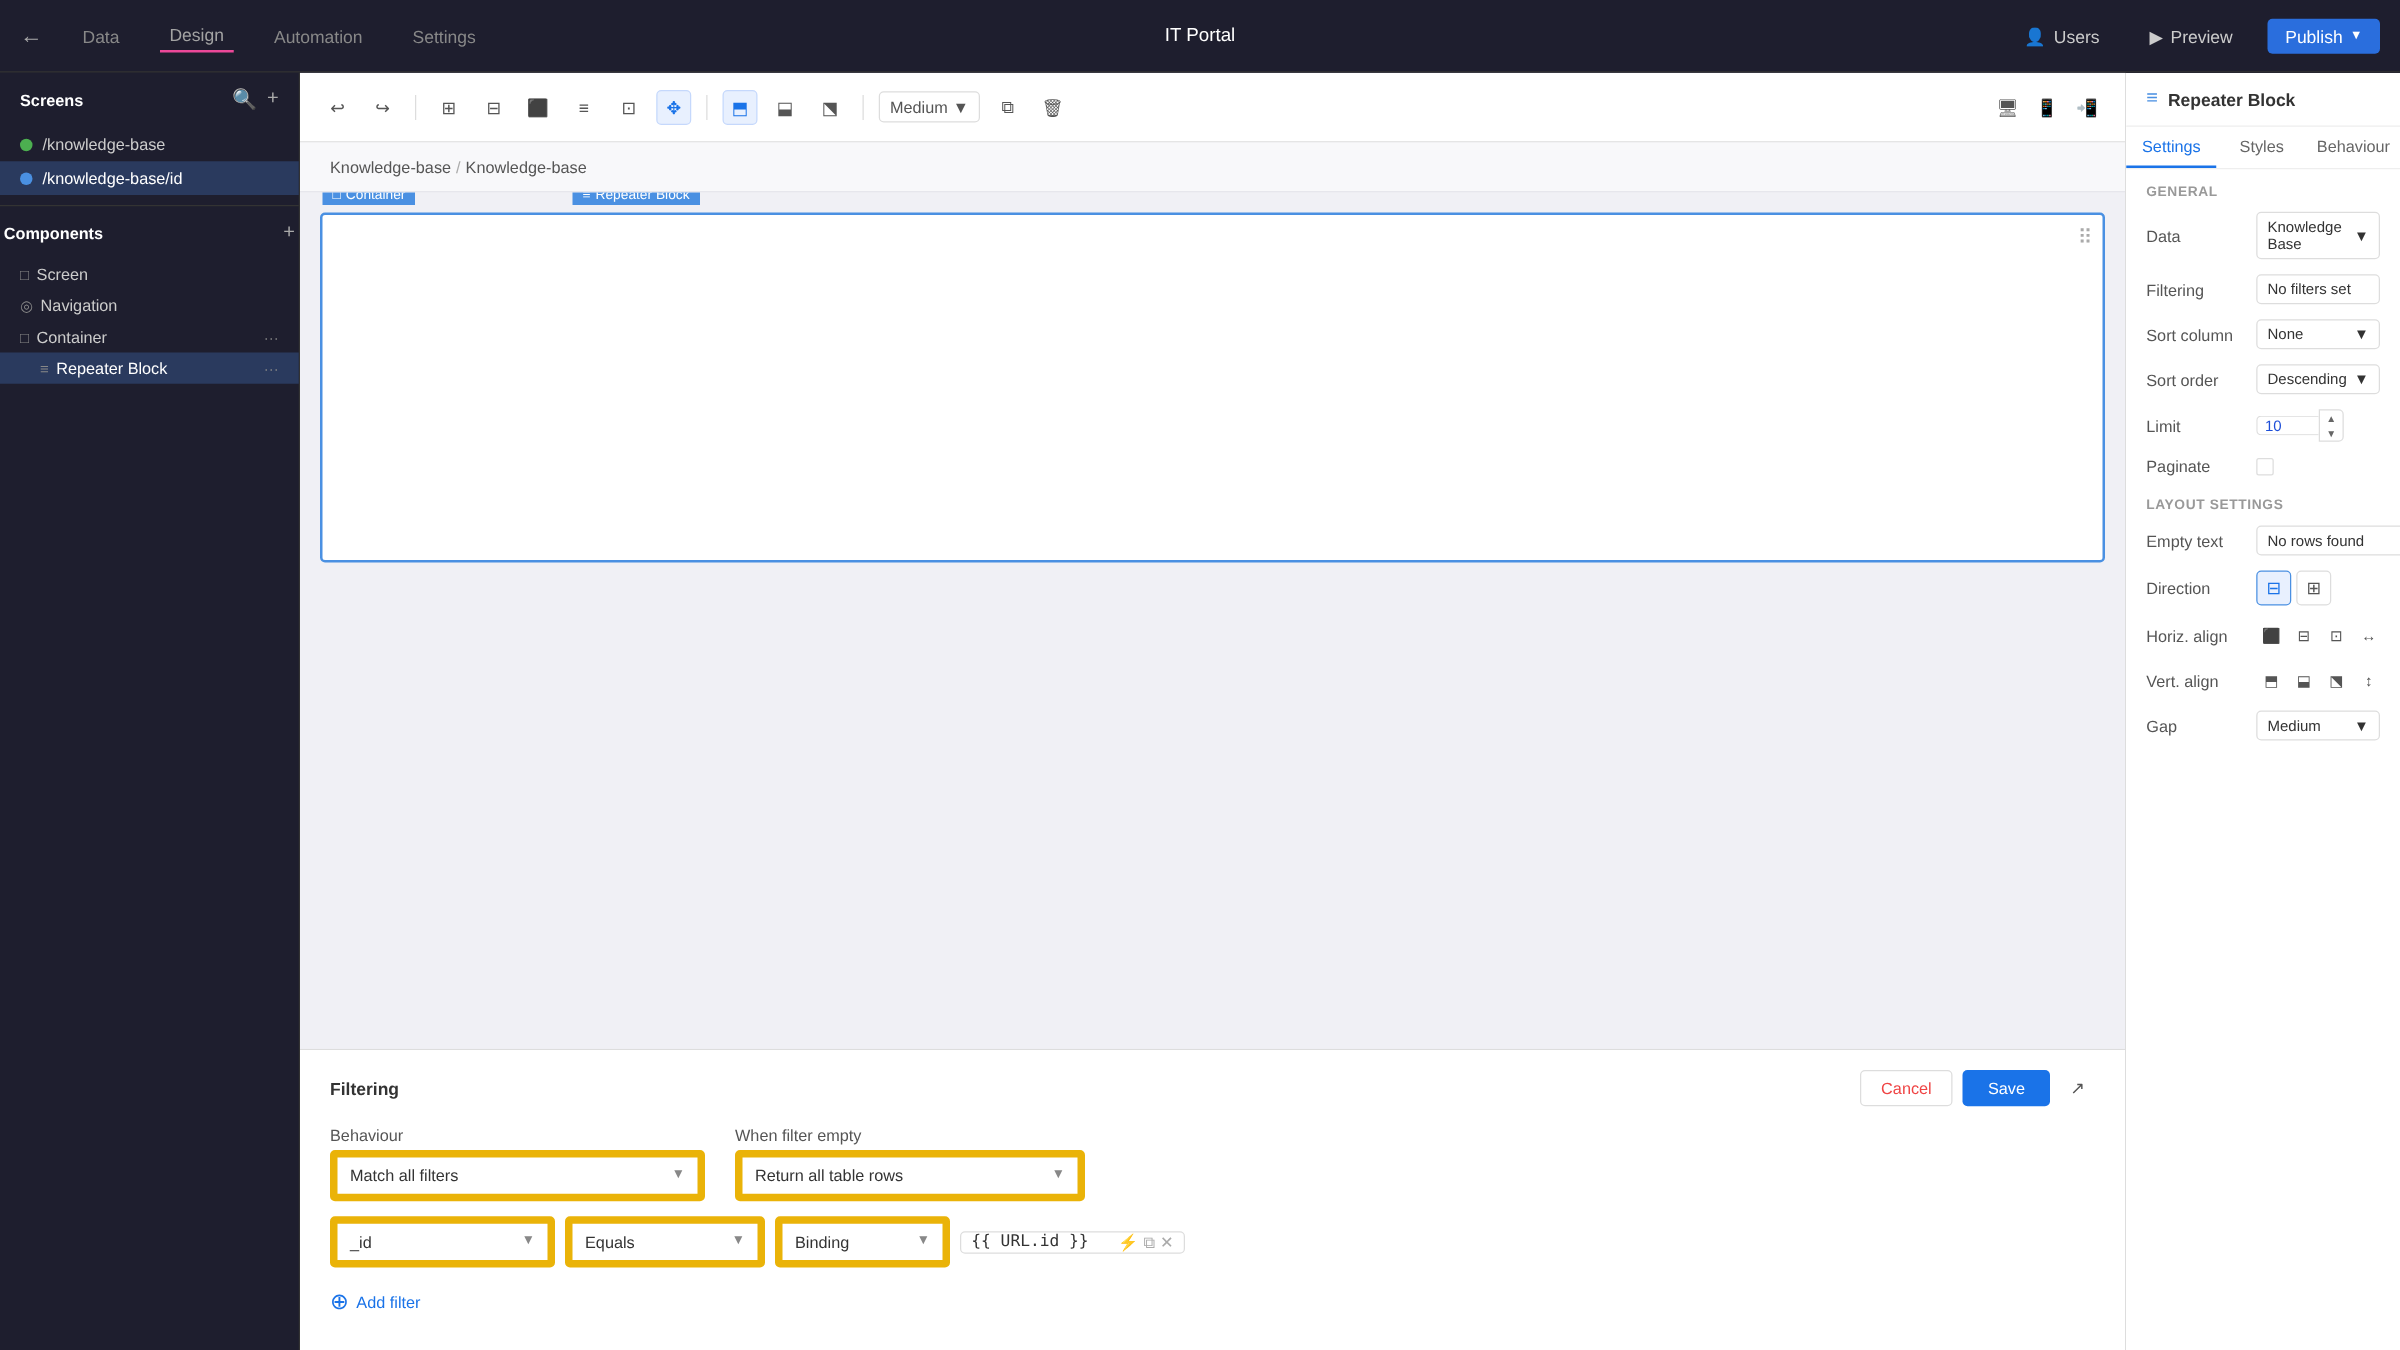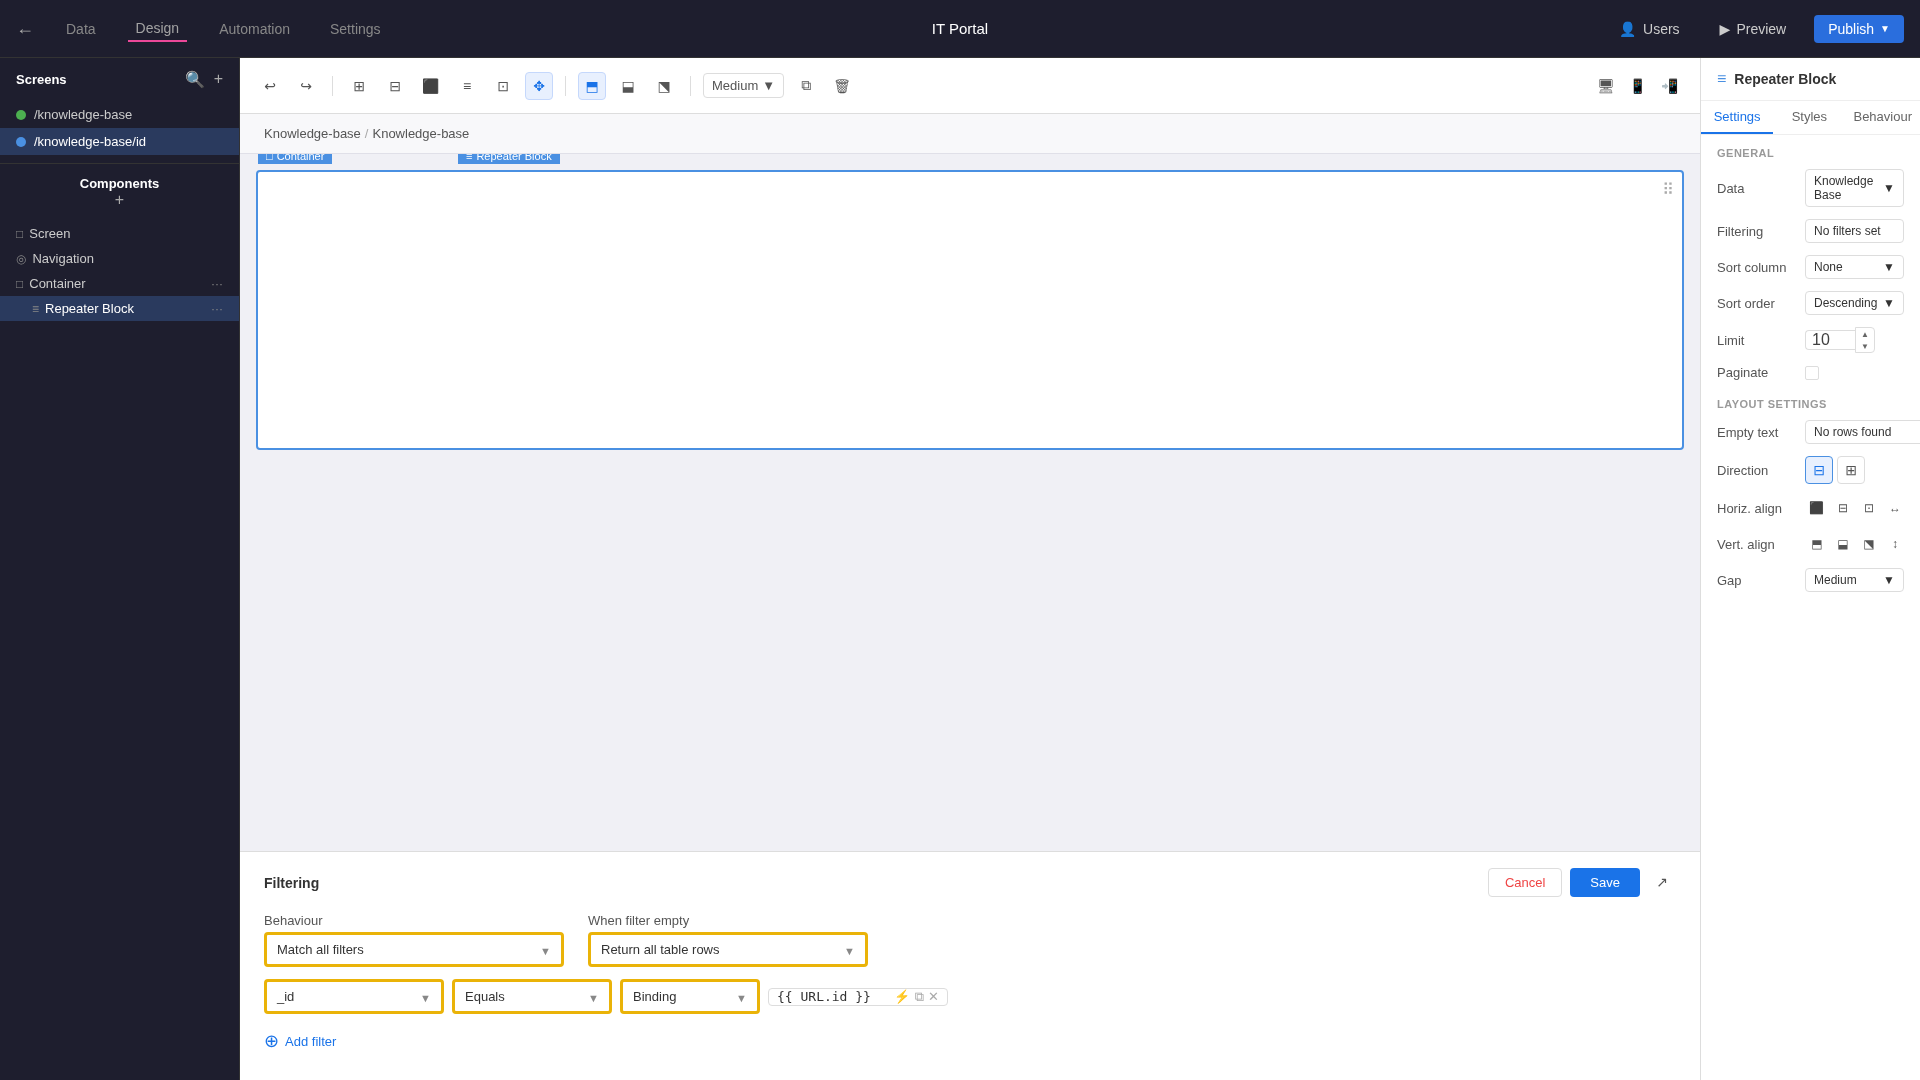--- a/index.html
+++ b/index.html
@@ -31,21 +31,21 @@
 
     
     .left-sidebar { width: 240px; background: #1e1e2e; border-right: 1px solid #333; display: flex; flex-direction: column; flex-shrink: 0; }
     .sidebar-header { padding: 12px 16px; display: flex; align-items: center; justify-content: space-between; }
     .sidebar-title { color: #fff; font-size: 13px; font-weight: 600; }
     .sidebar-actions { display: flex; gap: 8px; color: #aaa; font-size: 16px; cursor: pointer; }
     .sidebar-item { display: flex; align-items: center; gap: 8px; padding: 6px 16px; cursor: pointer; font-size: 13px; color: #ccc; }
     .sidebar-item.active { background: #2a3a5e; color: #fff; }
     .sidebar-dot { width: 10px; height: 10px; border-radius: 50%; background: #4caf50; }
     .sidebar-dot.blue { background: #4a90e2; }
-    .components-header { padding: 12px 3px; display: flex; align-items: center; justify-content: space-between; border-top: 1px solid #333; margin-top: 8px; flex-direction: column; }
+    .components-header { padding: 12px 3px; display: flex; align-items: center; justify-content: space-between; border-top: 1px solid #333; margin-top: 8px; }
     .components-title { color: #fff; font-size: 13px; font-weight: 600; }
     .tree-item { display: flex; align-items: center; gap: 6px; padding: 5px 16px; color: #ccc; font-size: 13px; cursor: pointer; }
     .tree-item.selected { background: #2a3a5e; color: #fff; }
     .tree-indent { padding-left: 32px; }
     .tree-icon { font-size: 12px; color: #888; }
     .dots-btn { color: #888; font-size: 12px; margin-left: auto; cursor: pointer; }
 
     
     .center-area { flex: 1; display: flex; flex-direction: column; background: #f0f0f5; overflow: hidden; }
     .toolbar { height: 56px; background: #fff; border-bottom: 1px solid #ddd; display: flex; align-items: center; padding: 0 16px; gap: 8px; flex-shrink: 0; }
@@ -68,21 +68,21 @@
 
     
     .filter-panel { background: #fff; border-top: 1px solid #ddd; padding: 16px 24px 24px; flex-shrink: 0; }
     .filter-header { display: flex; align-items: center; justify-content: space-between; margin-bottom: 16px; }
     .filter-title { font-size: 14px; font-weight: 600; color: #333; }
     .filter-actions { display: flex; gap: 8px; }
     .btn-cancel { padding: 6px 16px; border: 1px solid #ddd; border-radius: 4px; background: #fff; color: #ef4444; cursor: pointer; font-size: 13px; }
     .btn-save { padding: 6px 20px; background: #1a73e8; color: #fff; border: none; border-radius: 4px; cursor: pointer; font-size: 13px; font-weight: 500; }
     .filter-expand-btn { width: 28px; height: 28px; display: flex; align-items: center; justify-content: center; color: #555; cursor: pointer; font-size: 14px; }
     .filter-row-label { font-size: 13px; color: #555; min-width: 80px; margin-bottom: 4px; display: block; }
-    .filter-select { padding: 7px 10px; border: 3px solid #eab308; border-radius: 4px; font-size: 13px; color: #333; cursor: pointer; display: flex; align-items: flex-end; gap: 6px; background: #fff; min-width: 200px; }
+    .filter-select { padding: 7px 10px; border: 6px solid #eab308; border-radius: 4px; font-size: 13px; color: #333; cursor: pointer; display: flex; align-items: flex-start; gap: 6px; background: #fff; min-width: 200px; }
     .filter-select .caret { margin-left: auto; color: #888; font-size: 11px; }
     .filter-group { display: flex; flex-direction: column; }
     .filter-field { display: flex; align-items: center; gap: 8px; }
     .add-filter-btn { display: flex; align-items: center; gap: 6px; color: #1a73e8; font-size: 13px; cursor: pointer; padding: 6px 0; margin-top: 4px; }
 
     
     .right-sidebar { width: 220px; background: #fff; border-left: 1px solid #ddd; display: flex; flex-direction: column; flex-shrink: 0; overflow-y: auto; }
     .right-sidebar-header { display: flex; align-items: center; padding: 12px 16px; border-bottom: 1px solid #eee; }
     .right-sidebar-icon { color: #4a90e2; margin-right: 8px; font-size: 16px; }
     .right-sidebar-title { font-size: 14px; font-weight: 600; color: #333; }
@@ -98,21 +98,21 @@
     .prop-text-input { display: flex; align-items: center; gap: 4px; }
     .prop-text-val { flex: 1; padding: 4px 8px; border: 1px solid #ddd; border-radius: 4px; font-size: 12px; color: #333; }
     .direction-btns { display: flex; gap: 4px; }
     .dir-btn { width: 28px; height: 28px; display: flex; align-items: center; justify-content: center; border: 1px solid #ddd; border-radius: 4px; color: #555; cursor: pointer; font-size: 14px; }
     .dir-btn.active { background: #e8f0fe; border-color: #4a90e2; color: #1a73e8; }
     .align-btns { display: flex; gap: 2px; }
     .align-btn { width: 24px; height: 24px; display: flex; align-items: center; justify-content: center; border: 1px solid transparent; border-radius: 3px; color: #555; cursor: pointer; font-size: 12px; }
     .eject-section { padding: 12px 16px; border-top: 1px solid #eee; }
     .eject-btn { padding: 7px 16px; border: 1px solid #ddd; border-radius: 4px; font-size: 13px; color: #333; cursor: pointer; background: #fff; width: 100%; text-align: center; }
     .prop-number-input { display: flex; align-items: center; }
-    .prop-number-val { width: 50px; padding: 0 6px; border: 1px solid #ddd; border-radius: 4px 0 0 4px; font-size: 16px; color: #404040; border-right: none; }
+    .prop-number-val { width: 50px; padding: 0 6px; border: 1px solid #ddd; border-radius: 4px 0 0 4px; font-size: 12px; color: #1d4ed8; border-right: none; }
     .prop-number-arrows { display: flex; flex-direction: column; border: 1px solid #ddd; border-radius: 0 4px 4px 0; }
     .prop-arrow { width: 18px; height: 12px; display: flex; align-items: center; justify-content: center; cursor: pointer; font-size: 8px; color: #666; }
   </style>
 </head>
 <body>
 
 <div class="top-nav">
   <div class="nav-left">
     <span class="nav-back">←</span>
     <span class="nav-tab">Data</span>

